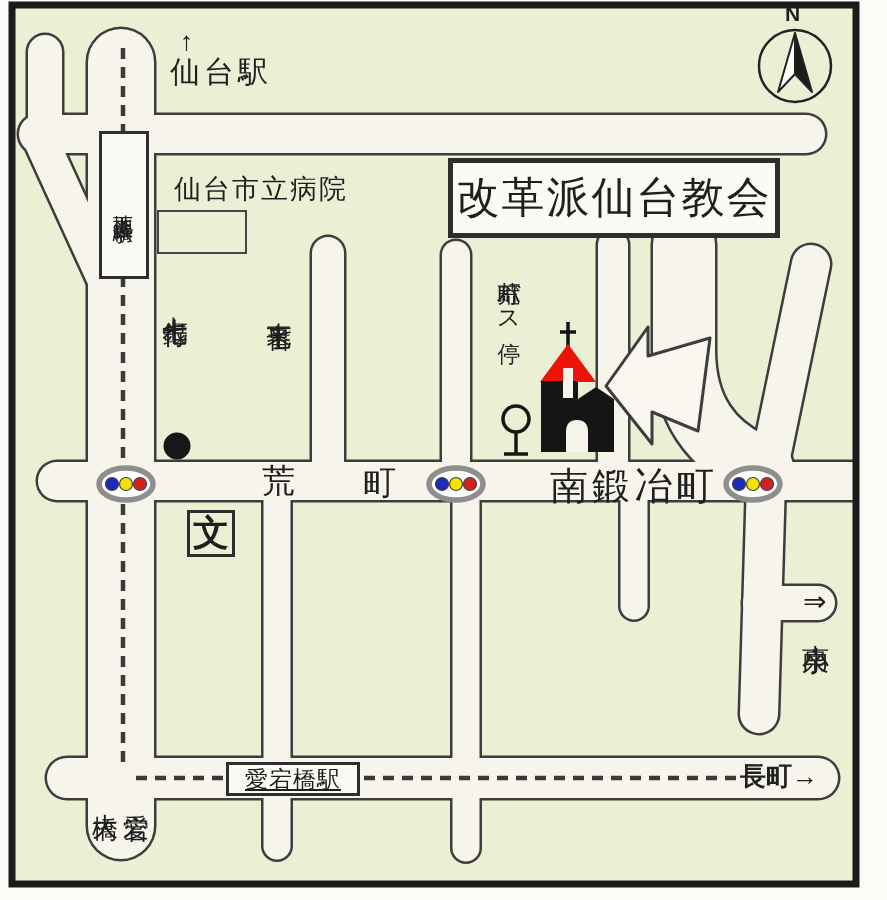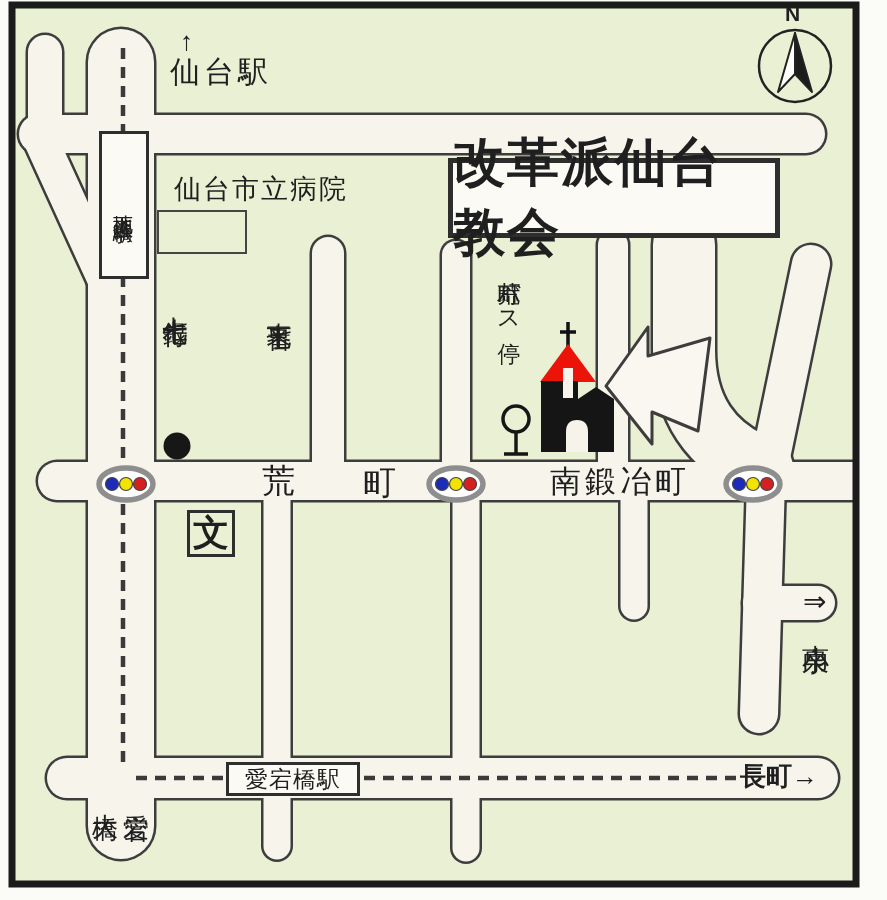--- a/index.html
+++ b/index.html
@@ -8,21 +8,21 @@
     font-family:"Liberation Sans","DejaVu Sans",sans-serif;
     color:#1f1f1f;
   }
   .map svg{position:absolute;left:0;top:0;}
   .lbl{position:absolute;white-space:nowrap;color:#1f1f1f;font-weight:500;line-height:1.06;z-index:3;}
   .v{writing-mode:vertical-rl;text-orientation:upright;letter-spacing:2px;}
   .boxed{
     position:absolute;z-index:2;background:#fbfaf5;border:3px solid #2e2e2e;
     display:flex;align-items:center;justify-content:center;box-sizing:border-box;
   }
-  .title-box{border-width:5px;font-size:52px;font-weight:700;letter-spacing:2px;}
+  .title-box{border-width:5px;font-size:43px;font-weight:400;letter-spacing:2px;}
   .subway-box{font-size:20px;font-weight:500;}
   .atago-box{font-size:23px;font-weight:500;letter-spacing:1px;}
   .school-box{background:transparent;border-width:3px;font-size:36px;font-weight:600;}
 </style>
 </head>
 <body>
 
 <div class="map">
 
   <svg width="887" height="900" viewBox="0 0 887 900">
@@ -122,21 +122,21 @@
   </svg>
 
   <div class="boxed title-box" style="left:448px;top:158px;width:332px;height:80px;">
     <span>改革派仙台教会</span>
   </div>
 
   <div class="boxed subway-box" style="left:99px;top:131px;width:50px;height:148px;">
     <span class="v">地下鉄五橋駅</span>
   </div>
 
-  <div class="boxed atago-box" style="left:226px;top:762px;width:134px;height:34px;">
+  <div class="boxed atago-box" style="left:226px;top:762px;width:134px;height:34px;text-decoration:underline;">
     <span>愛宕橋駅</span>
   </div>
 
   <div class="boxed school-box" style="left:187px;top:510px;width:48px;height:47px;">
     <span>文</span>
   </div>
 
   <span class="lbl" style="left:180px;top:28px;font-size:26px;">↑</span>
   <span class="lbl" style="left:174px;top:175px;font-size:27px;letter-spacing:2px;">仙台市立病院</span>
 
@@ -144,21 +144,21 @@
 
   <span class="lbl v" style="left:162px;top:296px;font-size:25px;">七十七銀行</span>
 
   <span class="lbl v" style="left:266px;top:302px;font-size:25px;">東七番丁</span>
 
   <span class="lbl v" style="left:497px;top:264px;font-size:23px;">荒町バス停</span>
 
   <span class="lbl" style="left:262px;top:464px;font-size:33px;">荒</span>
   <span class="lbl" style="left:363px;top:466px;font-size:33px;">町</span>
 
-  <span class="lbl" style="left:550px;top:466px;font-size:31px;letter-spacing:4px;text-align:center;">南鍛冶町</span>
+  <span class="lbl" style="left:550px;top:466px;font-size:38px;letter-spacing:4px;text-align:center;">南鍛冶町</span>
 
   <span class="lbl" style="left:785px;top:3px;font-size:21px;font-weight:700;">N</span>
 
   <span class="lbl" style="left:803px;top:587px;font-size:28px;">⇒</span>
   <span class="lbl v" style="left:801px;top:623px;font-size:27px;">南小泉</span>
 
   <span class="lbl" style="left:740px;top:763px;font-size:26px;font-weight:bold;">長町→</span>
 
   <span class="lbl v" style="left:122px;top:793px;font-size:26px;">愛宕</span>
   <span class="lbl v" style="left:91px;top:793px;font-size:26px;">大橋</span>

